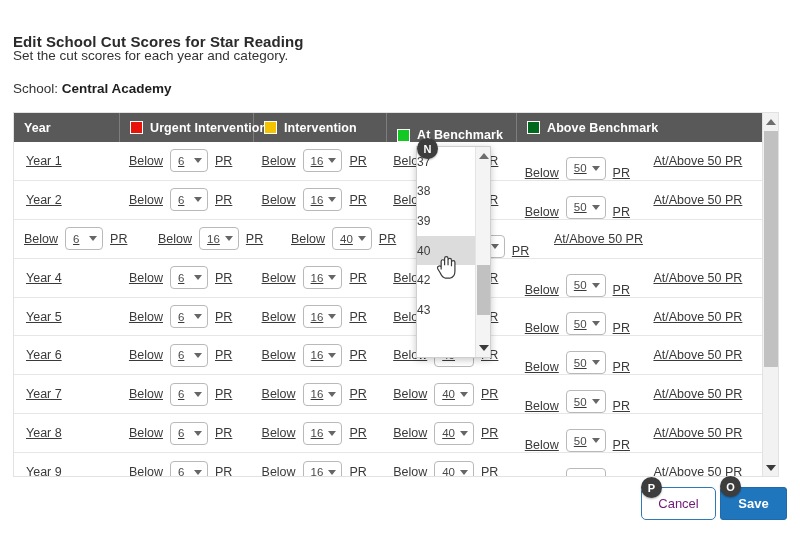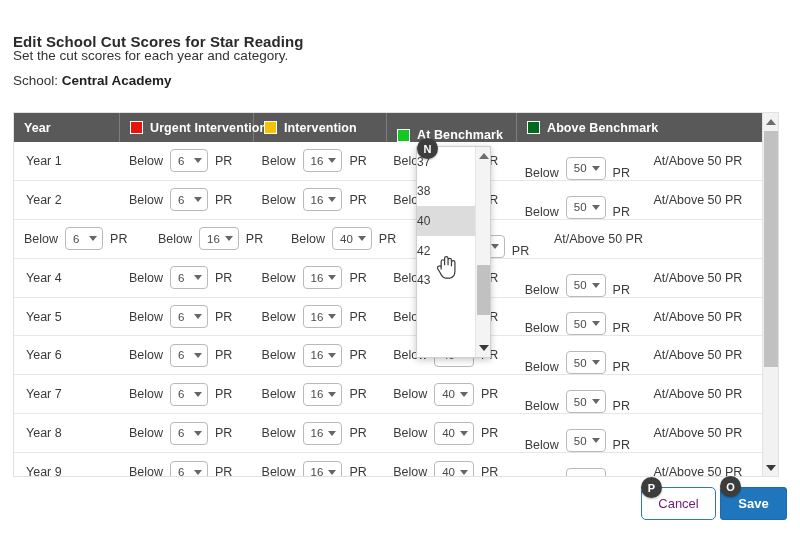--- a/index.html
+++ b/index.html
@@ -16,21 +16,21 @@
     position: absolute; left: 13px; top: 12px;
     font-size: 15px; font-weight: bold; color: #2b2b2b;
     letter-spacing: 0.1px;
     margin-top: 21px;
   }
   .page-sub {
     position: absolute; left: 13px; top: 48px;
     font-size: 13.5px; color: #333333;
   }
   .school-line {
-    position: absolute; left: 13px; top: 73px;
+    position: absolute; left: 13px; top: 81px;
     font-size: 13.5px; color: #333333;
   }
   .school-line b { font-weight: bold; color: #1f1f1f; }
 
   
   .table-wrap {
     position: absolute; left: 13px; top: 112px;
     width: 766px; height: 365px;
     border: 1px solid #e2e2e2;
     background: #fff;
@@ -63,20 +63,21 @@
     border-bottom: 1px solid #e6e6e6;
     align-items: center;
   }
   .td {
     display: flex; align-items: center;
     height: 100%;
     font-size: 12.5px; color: #3a3a3a;
     padding-left: 10px;
     white-space: nowrap;
     overflow: hidden;
+    text-decoration: underline;
   }
   .td.year { padding-left: 12px; }
   .lbl { font-size: 12.5px; color: #3a3a3a; }
 
   .sel {
     display: inline-flex; align-items: center; justify-content: space-between;
     min-width: 38px; height: 23px;
     margin: 0 7px;
     padding: 0 5px 0 7px;
     border: 1px solid #b9b9b9; border-radius: 4px;
@@ -583,20 +584,21 @@
       <div class="sb-btn down">
         <span class="sb-tri-down"></span>
       </div>
     </div>
   </div>
 
   <div class="dd">
     <div class="dd-list" id="dd-list">
         <div class="dd-item">37</div>
         <div class="dd-item">38</div>
+        <div class="dd-item">39</div>
         <div class="dd-item sel-item">40</div>
         <div class="dd-item">42</div>
         <div class="dd-item">43</div>
       </div>
     <div class="dd-sb">
       <div class="btn up">
         <span class="dd-tri-up"></span>
       </div>
       <div class="dd-thumb"></div>
       <div class="btn down">

